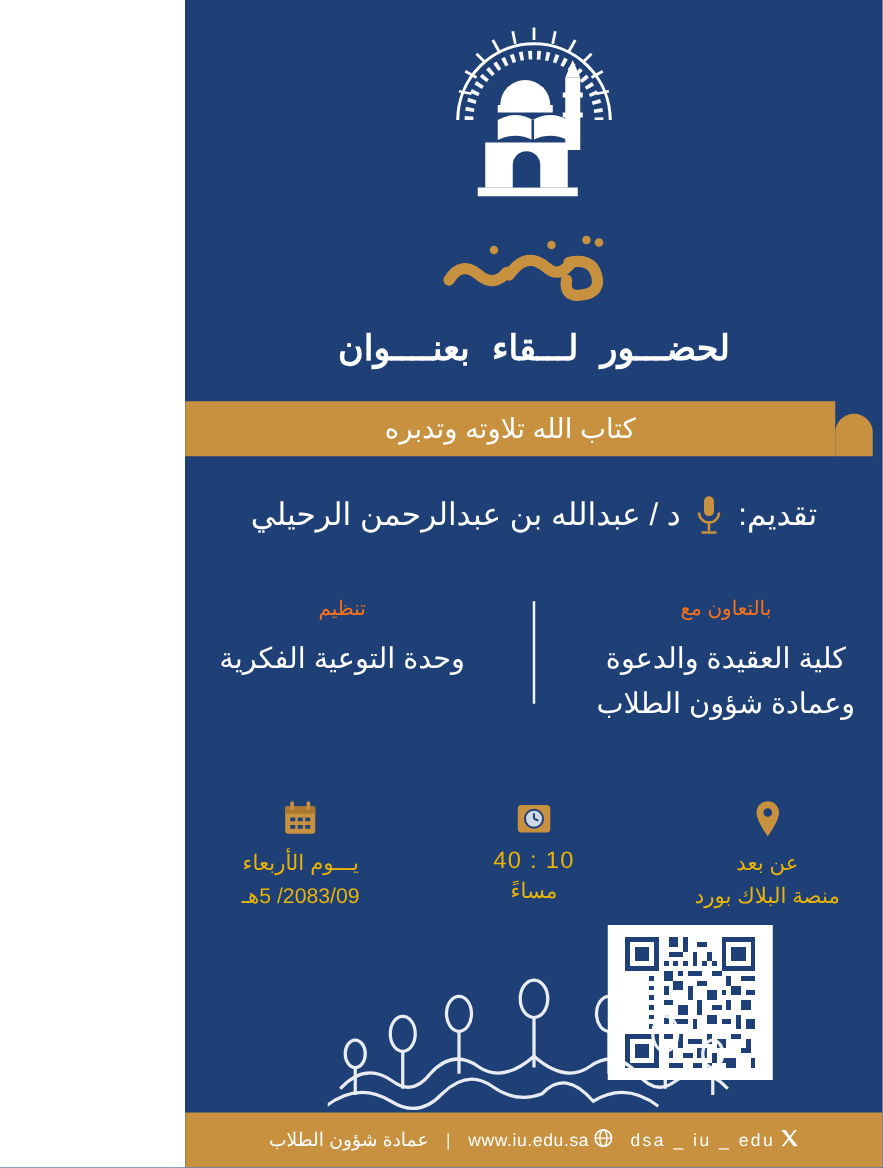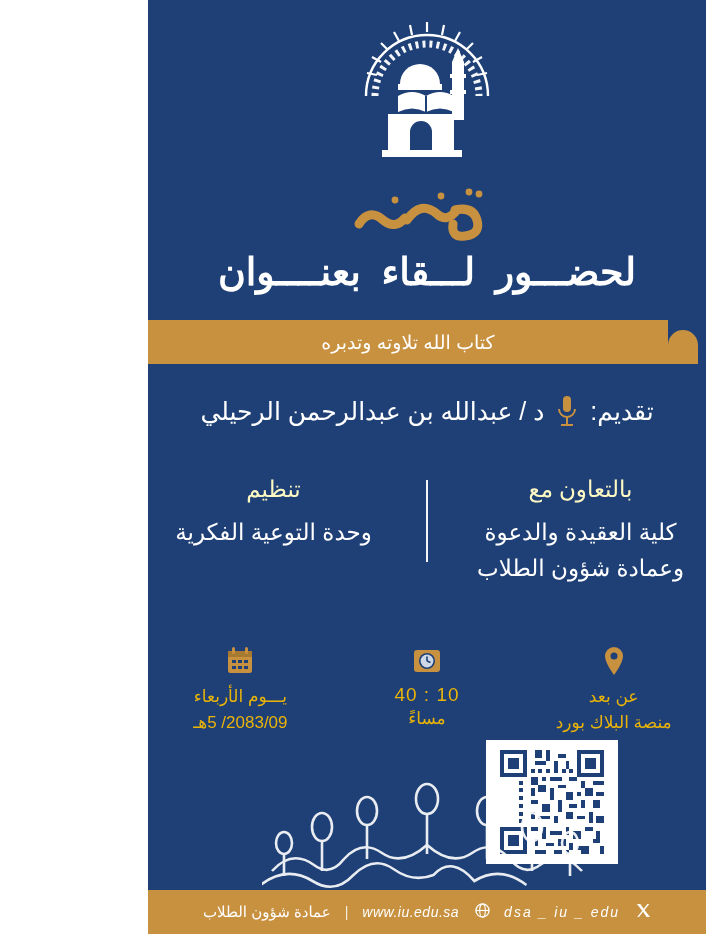--- a/index.html
+++ b/index.html
@@ -39,44 +39,44 @@
     margin-top: 16px;
     height: 64px;
     display: flex;
     align-items: center;
     justify-content: center;
   }
   .dawah-word svg { display: block; }
 
   
   .headline {
-    margin-top: 2px;
+    margin-top: 14px;
     color: #ffffff;
-    font-size: 38px;
+    font-size: 28px;
     font-weight: bold;
     letter-spacing: 1px;
     text-align: center;
     word-spacing: 10px;
   }
 
   
   .title-row {
     margin-top: 26px;
     width: 100%;
     display: flex;
     flex-direction: row-reverse;
     align-items: stretch;
     justify-content: flex-start;
     height: 44px;
     padding-right: 0;
   }
   .title-bar {
     background: #c8913f;
     color: #ffffff;
-    font-size: 19px;
+    font-size: 22px;
     display: flex;
     align-items: center;
     justify-content: center;
     flex: 0 0 520px;
     height: 44px;
   }
   .arch-group {
     display: flex;
     flex-direction: row;
     align-items: flex-end;
@@ -115,24 +115,23 @@
     flex-direction: row;
     align-items: flex-start;
     justify-content: center;
   }
   .col {
     flex: 1;
     text-align: center;
     color: #ffffff;
   }
   .col .head {
-    color: #fef9c3;
-    font-size: 23px;
+    color: #f97316;
+    font-size: 16px;
     margin-bottom: 12px;
-    font-family: Liberation Serif, serif;
   }
   .col .line {
     font-size: 23px;
     line-height: 1.55;
   }
   .divider {
     width: 2px;
     background: #ffffff;
     height: 82px;
     margin: 4px 26px 0 26px;
@@ -206,23 +205,22 @@
     gap: 14px;
     color: #ffffff;
     font-size: 14px;
   }
   .footer .dept { font-size: 15px; }
   .footer .sep { color: #ffffff; opacity: .85; }
   .footer .item {
     display: flex;
     flex-direction: row;
     align-items: center;
-    gap: 16px;
+    gap: 4px;
     letter-spacing: .5px;
-    font-style: italic;
   }
   .footer .handle { letter-spacing: 2px; }
 </style>
 </head>
 <body>
 
 <div class="poster">
 
   <div class="logo-wrap">
     <svg width="170" height="150" viewBox="0 0 170 150">

